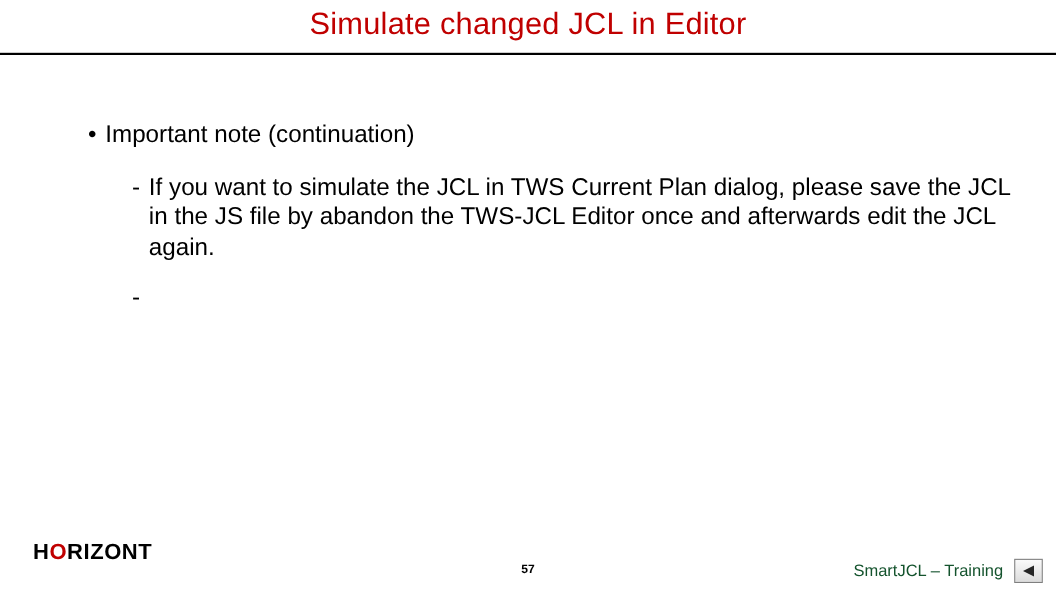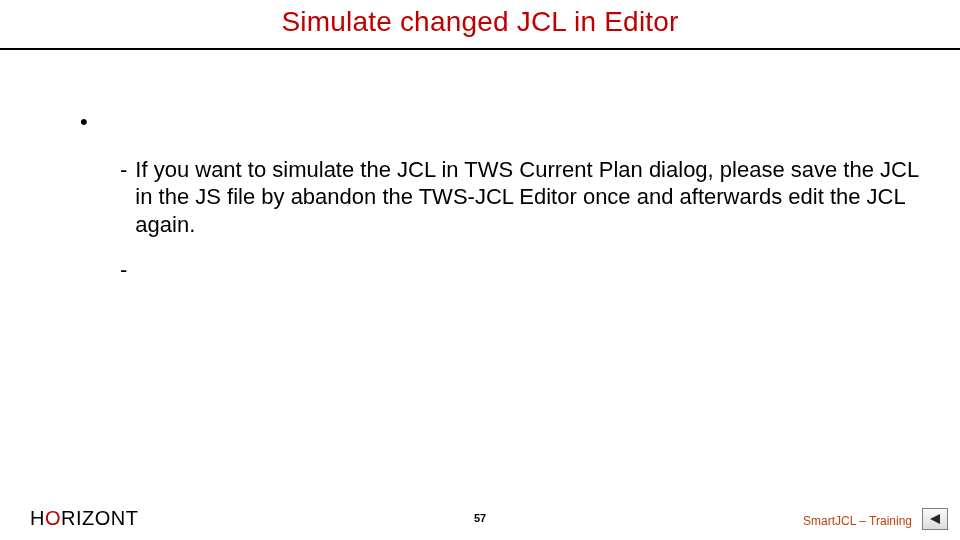--- a/index.html
+++ b/index.html
@@ -59,41 +59,41 @@
     left: 0;
     bottom: 10px;
     width: 100%;
     height: 24px;
     display: flex;
     align-items: center;
   }
   .brand {
     position: absolute;
     left: 30px;
-    bottom: 0;
+    bottom: 16px;
     font-size: 20px;
-    font-weight: 400;
+    font-weight: 700;
     letter-spacing: 0.5px;
     color: #000;
   }
   .brand .accent, .brand-parts .accent { color: #c00000; }
   .page-num {
     position: absolute;
     left: 50%;
     transform: translateX(-50%);
     font-size: 11px;
     color: #000;
     font-weight: bold;
   }
   .course {
     position: absolute;
     right: 48px;
     bottom: 2px;
-    font-size: 12px;
-    color: #c2410c;
+    font-size: 15px;
+    color: #14532d;
   }
   .nav-btn {
     position: absolute;
     right: 12px;
     bottom: 0;
     width: 26px;
     height: 22px;
     border: 1px solid #7f7f7f;
     background: linear-gradient(#fafafa, #dcdcdc);
     display: flex;
@@ -107,20 +107,21 @@
 <body>
 
 <div class="title-area">
   <div class="title">Simulate changed JCL in Editor</div>
   <hr class="title-rule">
 </div>
 
 <div class="content">
   <div class="bullet-row">
     <span class="bullet-dot">•</span>
+    <span>Important note (continuation)</span>
   </div>
   <div class="sub-list">
     <div class="sub-row">
       <span class="dash">-</span>
       <span>If you want to simulate the JCL in TWS Current Plan dialog, please save the JCL in the JS file by abandon the TWS-JCL Editor once and afterwards edit the JCL again.</span>
     </div>
     <div class="sub-row">
       <span class="dash">-</span>
     </div>
   </div>

